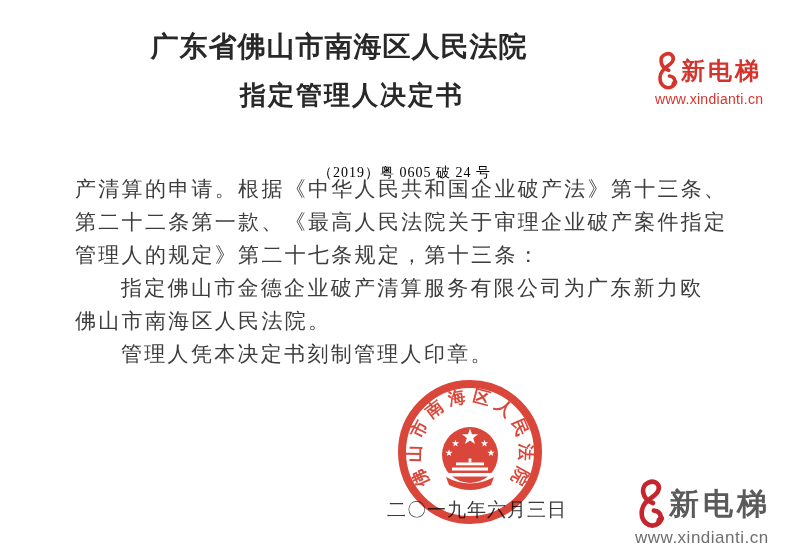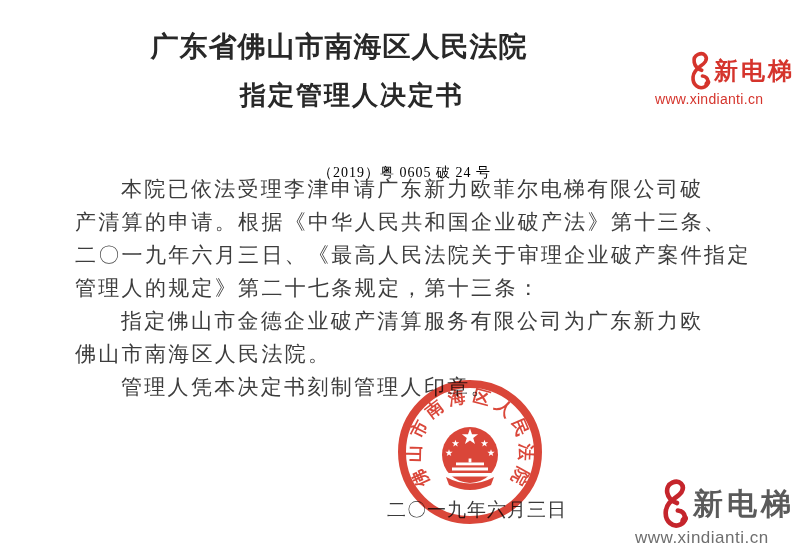--- a/index.html
+++ b/index.html
@@ -24,21 +24,21 @@
   .body .ln{height:33px;}
   .body .ind{padding-left:46px;}
   
   .date{position:absolute;left:387px;top:497px;font-size:19px;letter-spacing:1px;color:#3a3a3a;z-index:1;}
   
   .seal{position:absolute;left:396px;top:378px;width:148px;height:148px;z-index:2;
         mix-blend-mode:multiply;opacity:.93;}
   .seal text{font-family:"Liberation Serif","DejaVu Serif",serif;font-weight:bold;}
   
   .wm{position:absolute;font-family:"Liberation Sans","DejaVu Sans",sans-serif;z-index:3;}
-  .wm .row1{display:flex;align-items:center;justify-content:flex-end;}
+  .wm .row1{display:flex;align-items:center;}
   .wm .site{font-weight:bold;}
   .wm .url{font-weight:normal;}
   .wm-bot{right:5px;bottom:6px;width:160px;}
   .wm-bot .site{font-size:30px;letter-spacing:4px;color:#5a5a5a;
      text-shadow:0 0 2px #fff,1px 1px 0 #fff,-1px -1px 0 #fff,1px -1px 0 #fff,-1px 1px 0 #fff;}
   .wm-bot .url{font-size:17px;letter-spacing:.5px;color:#6e6e6e;margin-top:-2px;
      text-shadow:0 0 2px #fff,1px 1px 0 #fff,-1px -1px 0 #fff,1px -1px 0 #fff,-1px 1px 0 #fff;}
   .wm-top{right:5px;top:50px;width:140px;}
   .wm-top .site{font-size:24px;letter-spacing:3px;color:#d5342c;
      text-shadow:0 0 1px #fff;}
@@ -50,23 +50,22 @@
 <div class="page">
 
   <div class="hdr">
     <div class="court-name">广东省佛山市南海区人民法院</div>
     <div class="doc-title">指定管理人决定书</div>
   </div>
 
   <div class="case">（2019）粤 0605 破 24 号</div>
 
   <div class="body">
-    <div class="ln ind">本院已依法受理李津申请广东新力欧菲尔电梯有限公司破</div>
     <div class="ln">产清算的申请。根据《中华人民共和国企业破产法》第十三条、</div>
-    <div class="ln">二〇一九年六月三日、《最高人民法院关于审理企业破产案件指定</div>
+    <div class="ln">第二十二条第一款、《最高人民法院关于审理企业破产案件指定</div>
     <div class="ln">管理人的规定》第二十七条规定，第十三条：</div>
     <div class="ln ind">指定佛山市金德企业破产清算服务有限公司为广东新力欧</div>
     <div class="ln">佛山市南海区人民法院。</div>
     <div class="ln ind">管理人凭本决定书刻制管理人印章。</div>
   </div>
 
   <div class="date">二〇一九年六月三日</div>
 
   <svg class="seal" viewBox="0 0 148 148">
     <defs>

